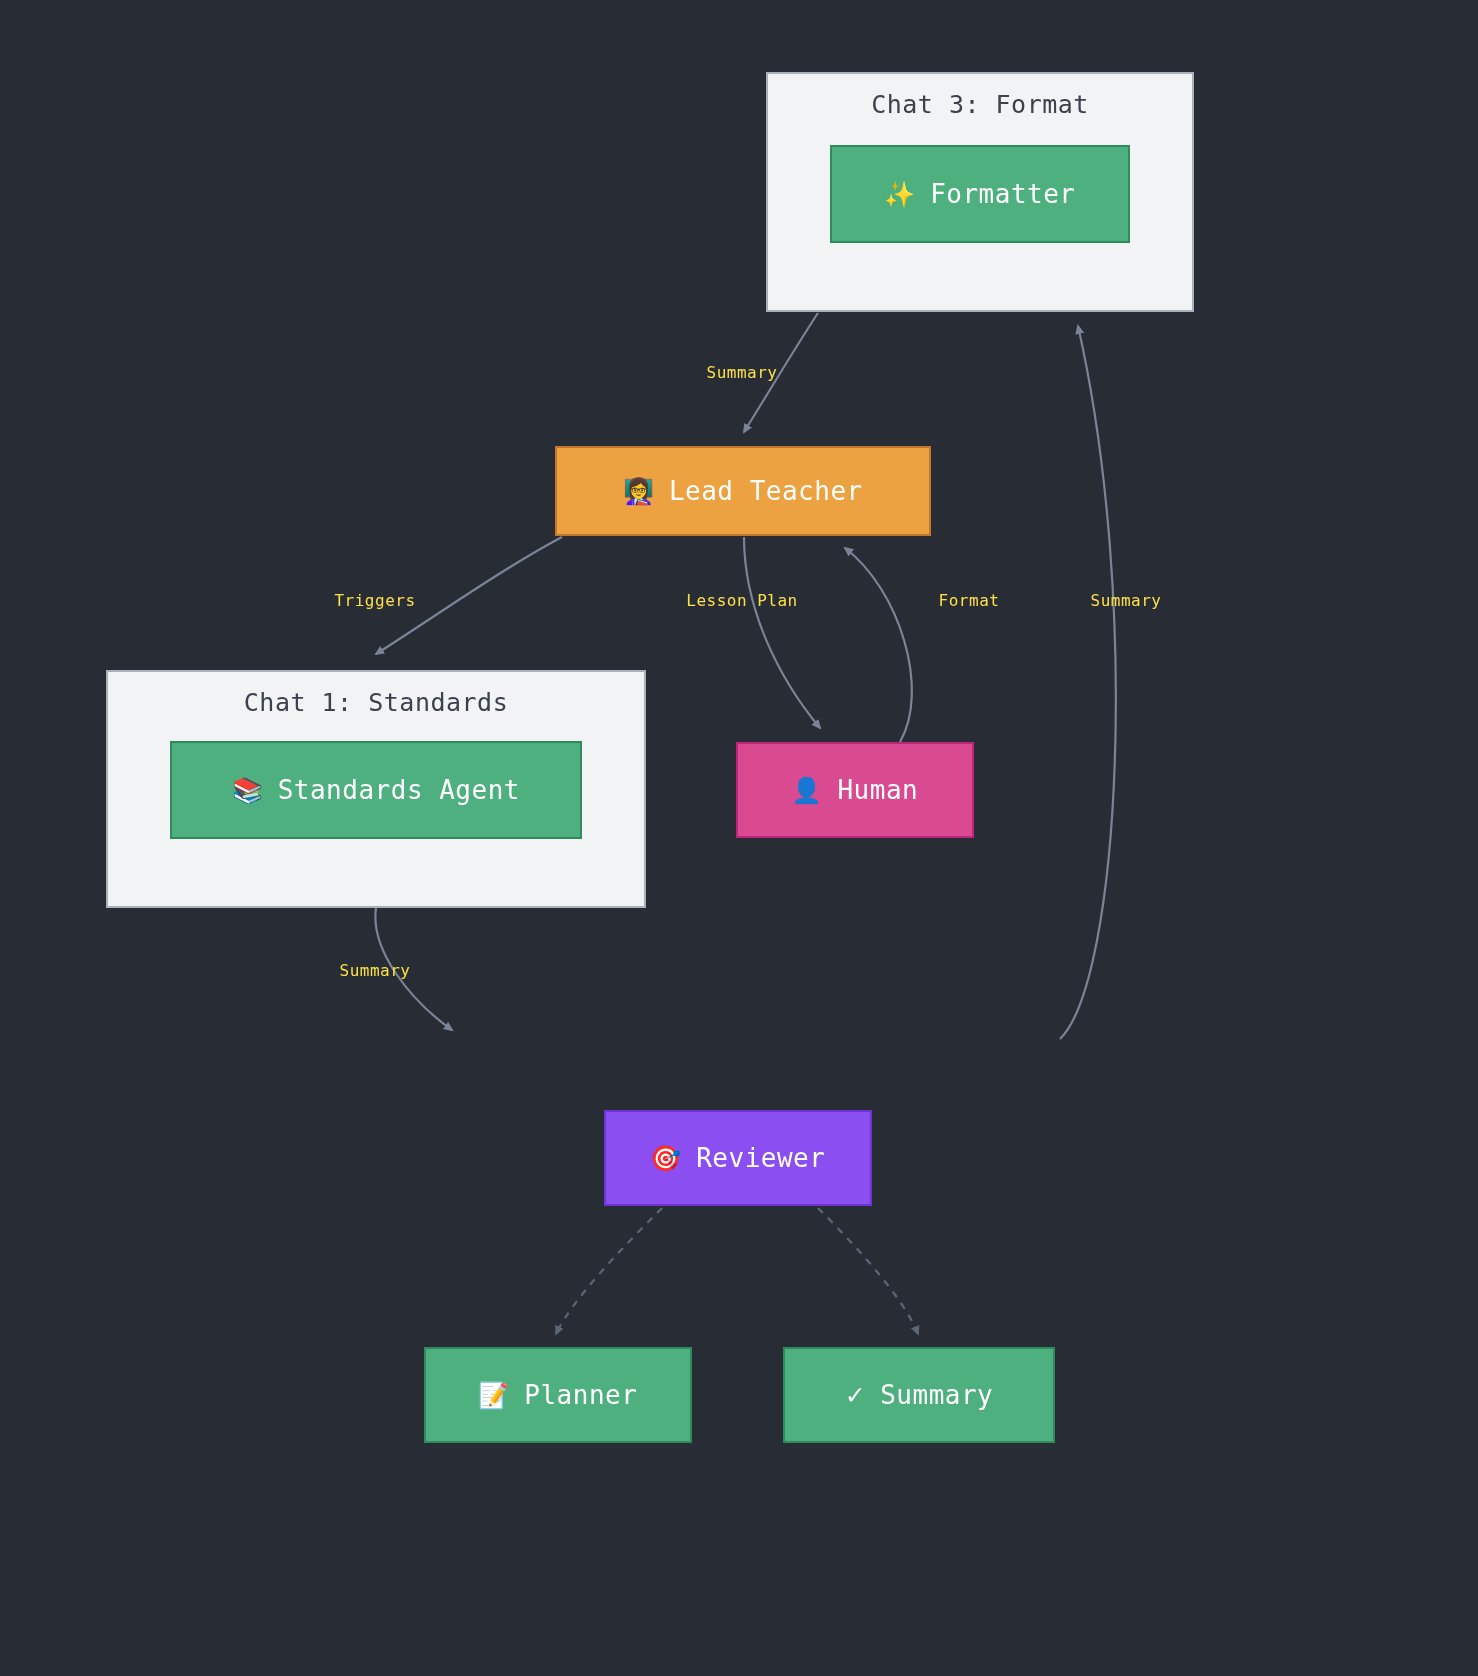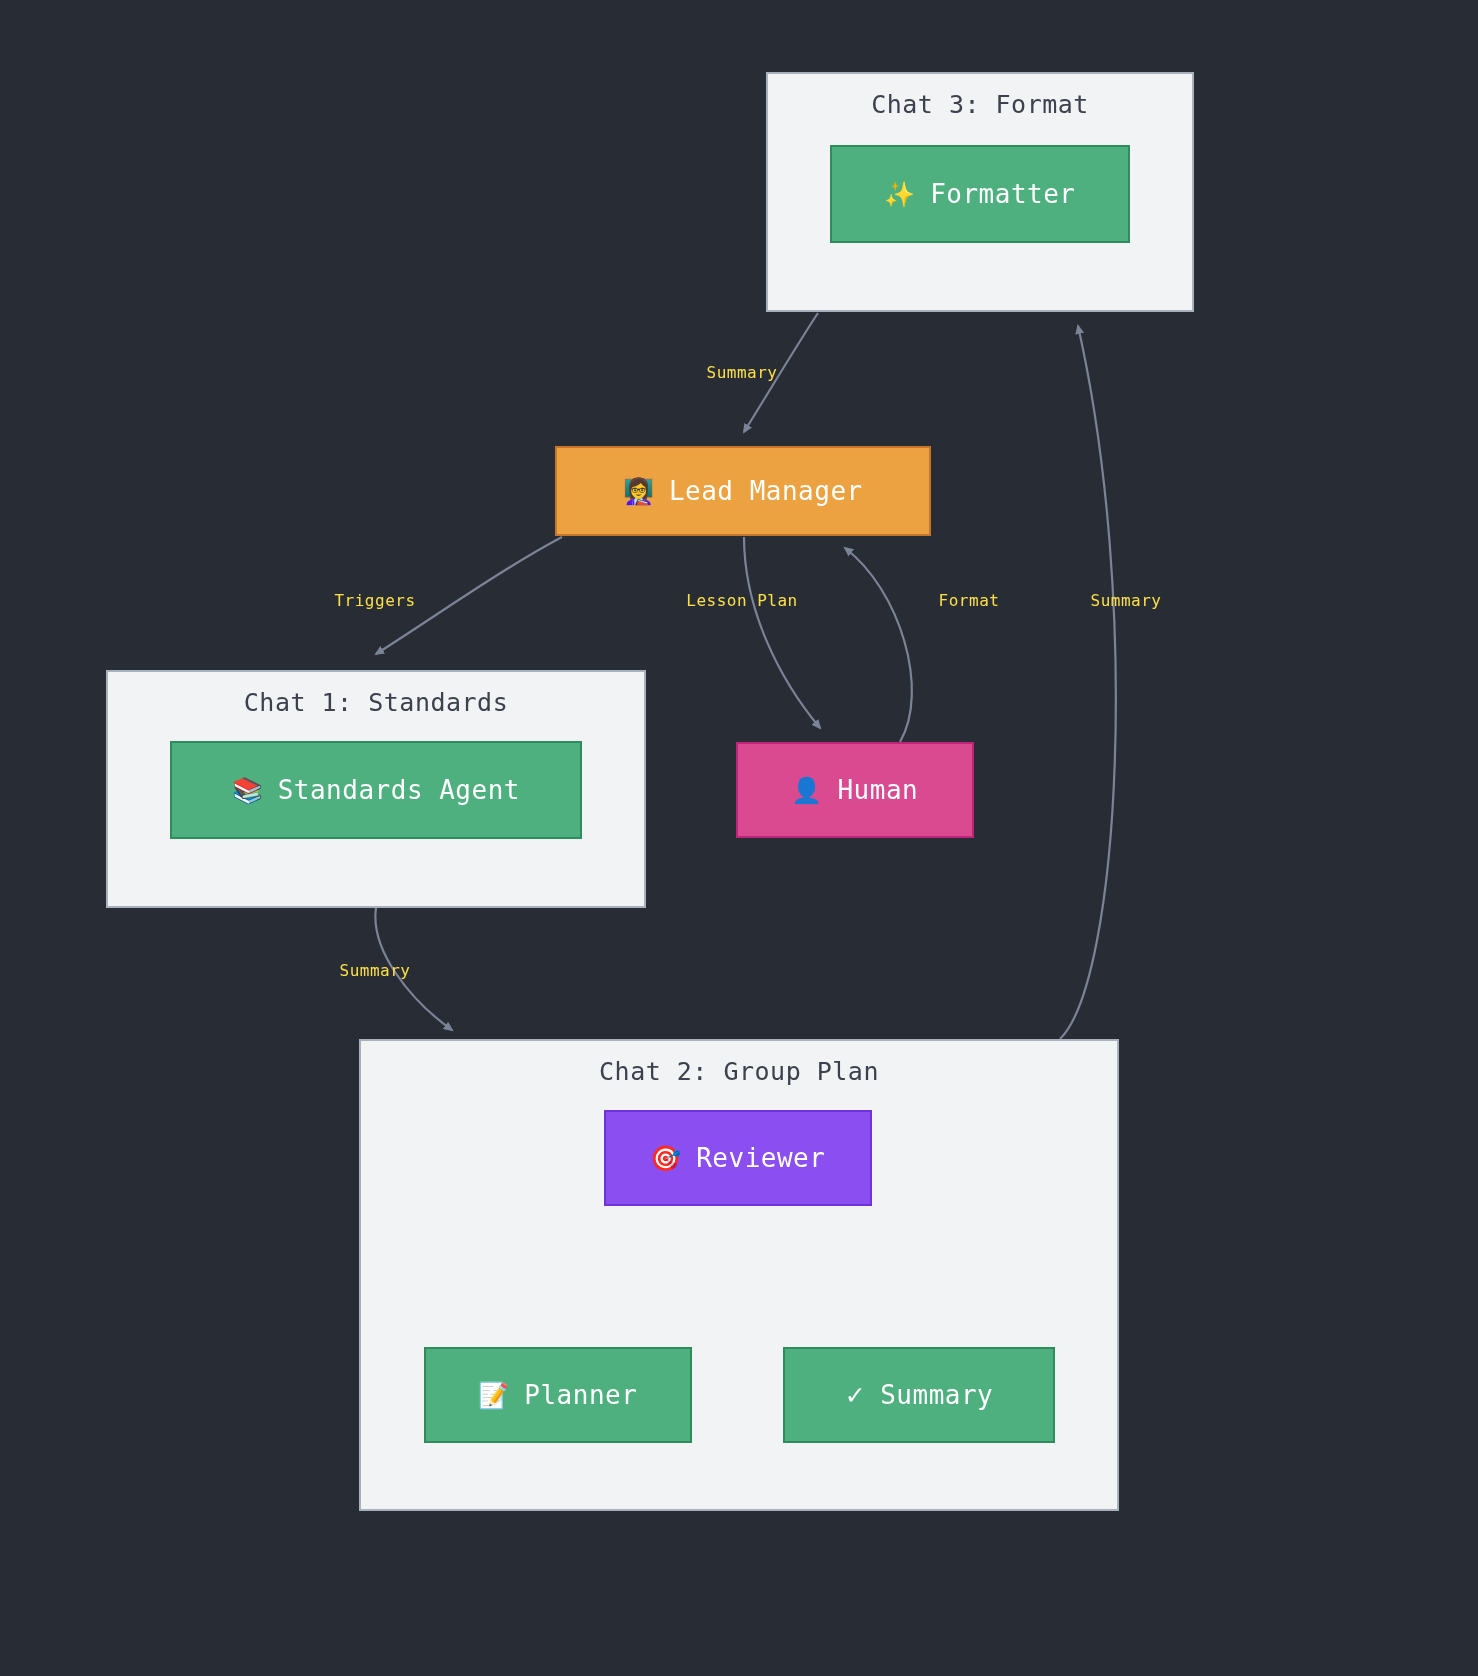--- a/index.html
+++ b/index.html
@@ -122,32 +122,29 @@
   </svg>
 
   <div class="subgraph" style="left:766px; top:72px; width:428px; height:240px;">
     <div class="subgraph-title" style="top:16px;">Chat 3: Format</div>
   </div>
 
   <div class="subgraph" style="left:106px; top:670px; width:540px; height:238px;">
     <div class="subgraph-title" style="top:16px;">Chat 1: Standards</div>
   </div>
 
-  <div class="subgraph" style="left:359px; top:1039px; width:760px; height:472px;">
-    <div class="subgraph-title" style="top:16px;">Chat 2: Group Plan</div>
-  </div>
 
   <div class="node green" style="left:830px; top:145px; width:300px; height:98px;">
     <span class="emoji">✨</span>
     <span>Formatter</span>
   </div>
 
   <div class="node orange" style="left:555px; top:446px; width:376px; height:90px;">
     <span class="emoji">👩‍🏫</span>
-    <span>Lead Manager</span>
+    <span>Lead Teacher</span>
   </div>
 
   <div class="node green" style="left:170px; top:741px; width:412px; height:98px;">
     <span class="emoji">📚</span>
     <span>Standards Agent</span>
   </div>
 
   <div class="node pink" style="left:736px; top:742px; width:238px; height:96px;">
     <span class="emoji">👤</span>
     <span>Human</span>

